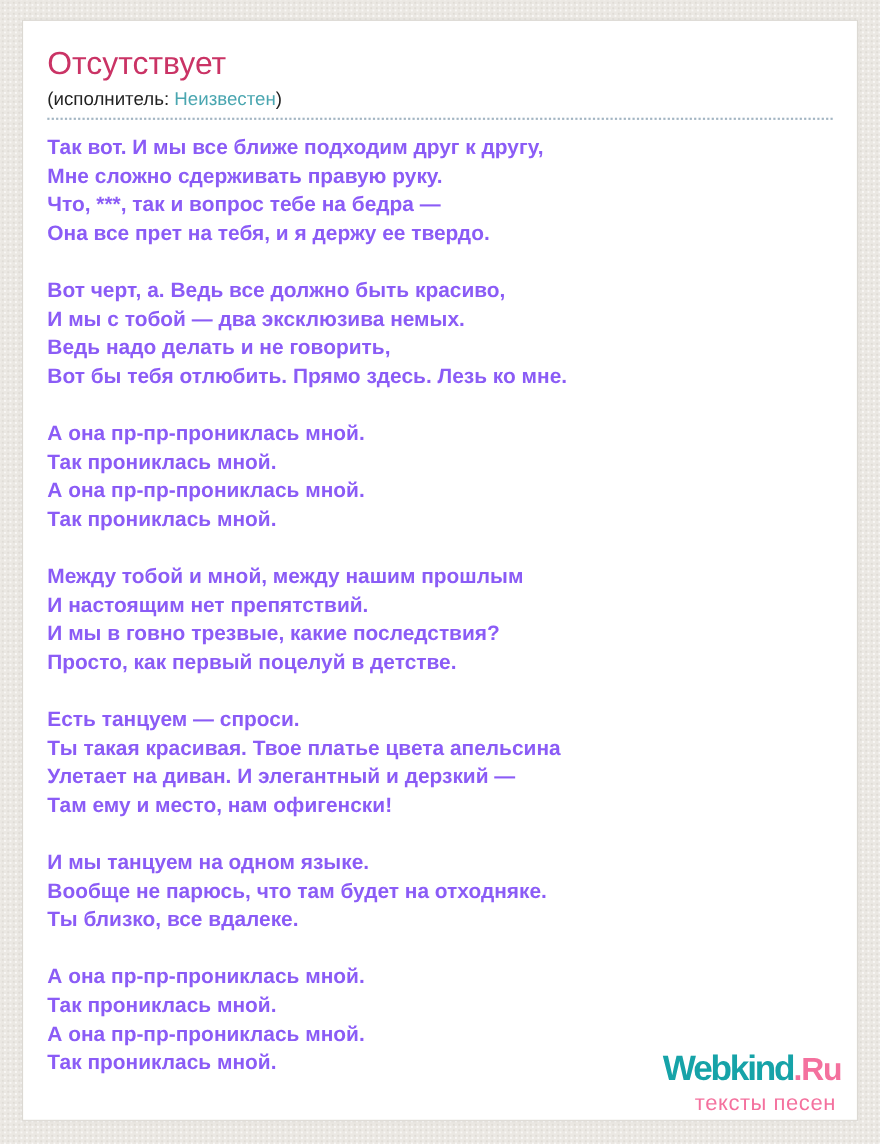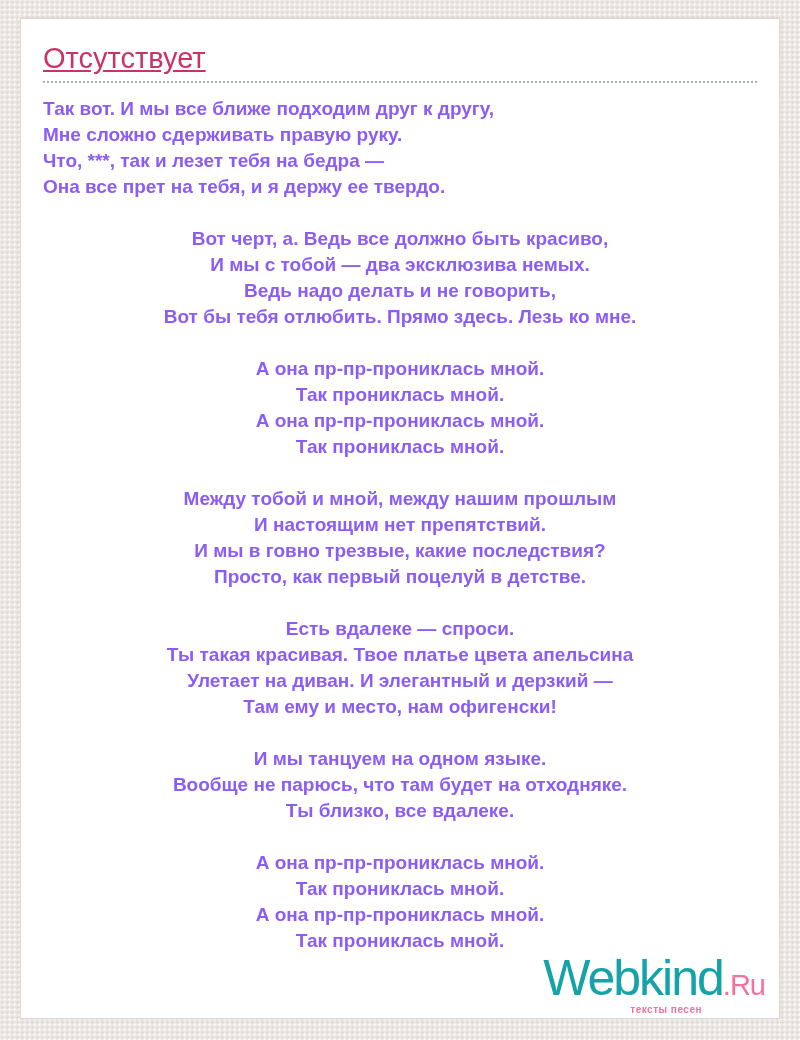--- a/index.html
+++ b/index.html
@@ -25,21 +25,20 @@
     border: 1px solid #dcd9d3;
     box-shadow: 0 0 3px rgba(0,0,0,0.07);
     padding: 24px 22px 0 22px;
   }
   h1.title {
     margin: 0;
     font-size: 29px;
     line-height: 31px;
     font-weight: 400;
     color: #ca3365;
-    text-decoration: underline;
   }
   .artist-line {
     margin-top: 6px;
     font-size: 17px;
     line-height: 20px;
     color: #222222;
   }
   .artist-link {
     color: #4aa6b0;
     text-decoration: none;
@@ -50,69 +49,70 @@
     height: 0;
     border-bottom: 2px dotted #a3b5c3;
   }
   .lyrics {
     margin-top: 13px;
     font-size: 19px;
     font-weight: 700;
     line-height: 26px;
     color: #2d2d2d;
   }
-  .stanza + .stanza { margin-top: 26px; text-align: center; }
+  .stanza + .stanza { margin-top: 26px; }
   .logo {
     position: absolute;
     right: 14px;
     bottom: 3px;
     text-align: center;
     cursor: pointer;
   }
   .logo-line {
     line-height: 34px;
     white-space: nowrap;
   }
   .logo-main {
-    font-size: 50px;
-    font-weight: 400;
+    font-size: 32px;
+    font-weight: 700;
     letter-spacing: -2px;
     color: #16a3a8;
   }
   .logo-suffix {
     font-size: 29px;
-    font-weight: 400;
+    font-weight: 700;
     letter-spacing: -1px;
     color: #f4719e;
     margin-top: 20px;
   }
   .logo-tagline {
     margin-top: -3px;
     padding-left: 24px;
-    font-size: 10px;
-    font-weight: 700;
+    font-size: 20px;
+    font-weight: 400;
     letter-spacing: 0.5px;
     color: #f4719e;
   }
 </style>
 </head>
 <body>
 
 <div class="card">
 
   <h1 class="title" style="color: rgb(202, 51, 101);">Отсутствует</h1>
 
+  <div class="artist-line"><span>(исполнитель: </span><a class="artist-link" href="#" style="color: rgb(74, 166, 176);">Неизвестен</a><span>)</span></div>
 
   <div class="sep" style="border-bottom-color: rgb(163, 181, 195);"></div>
 
   <div class="lyrics" style="color: #8b5cf6;">
       <div class="stanza">
         <div class="line">Так вот. И мы все ближе подходим друг к другу,</div>
         <div class="line">Мне сложно сдерживать правую руку.</div>
-        <div class="line">Что, ***, так и лезет тебя на бедра —</div>
+        <div class="line">Что, ***, так и вопрос тебе на бедра —</div>
         <div class="line">Она все прет на тебя, и я держу ее твердо.</div>
       </div>
       <div class="stanza">
         <div class="line">Вот черт, а. Ведь все должно быть красиво,</div>
         <div class="line">И мы с тобой — два эксклюзива немых.</div>
         <div class="line">Ведь надо делать и не говорить,</div>
         <div class="line">Вот бы тебя отлюбить. Прямо здесь. Лезь ко мне.</div>
       </div>
       <div class="stanza">
         <div class="line">А она пр-пр-прониклась мной.</div>
@@ -120,21 +120,21 @@
         <div class="line">А она пр-пр-прониклась мной.</div>
         <div class="line">Так прониклась мной.</div>
       </div>
       <div class="stanza">
         <div class="line">Между тобой и мной, между нашим прошлым</div>
         <div class="line">И настоящим нет препятствий.</div>
         <div class="line">И мы в говно трезвые, какие последствия?</div>
         <div class="line">Просто, как первый поцелуй в детстве.</div>
       </div>
       <div class="stanza">
-        <div class="line">Есть вдалеке — спроси.</div>
+        <div class="line">Есть танцуем — спроси.</div>
         <div class="line">Ты такая красивая. Твое платье цвета апельсина</div>
         <div class="line">Улетает на диван. И элегантный и дерзкий —</div>
         <div class="line">Там ему и место, нам офигенски!</div>
       </div>
       <div class="stanza">
         <div class="line">И мы танцуем на одном языке.</div>
         <div class="line">Вообще не парюсь, что там будет на отходняке.</div>
         <div class="line">Ты близко, все вдалеке.</div>
       </div>
       <div class="stanza">

